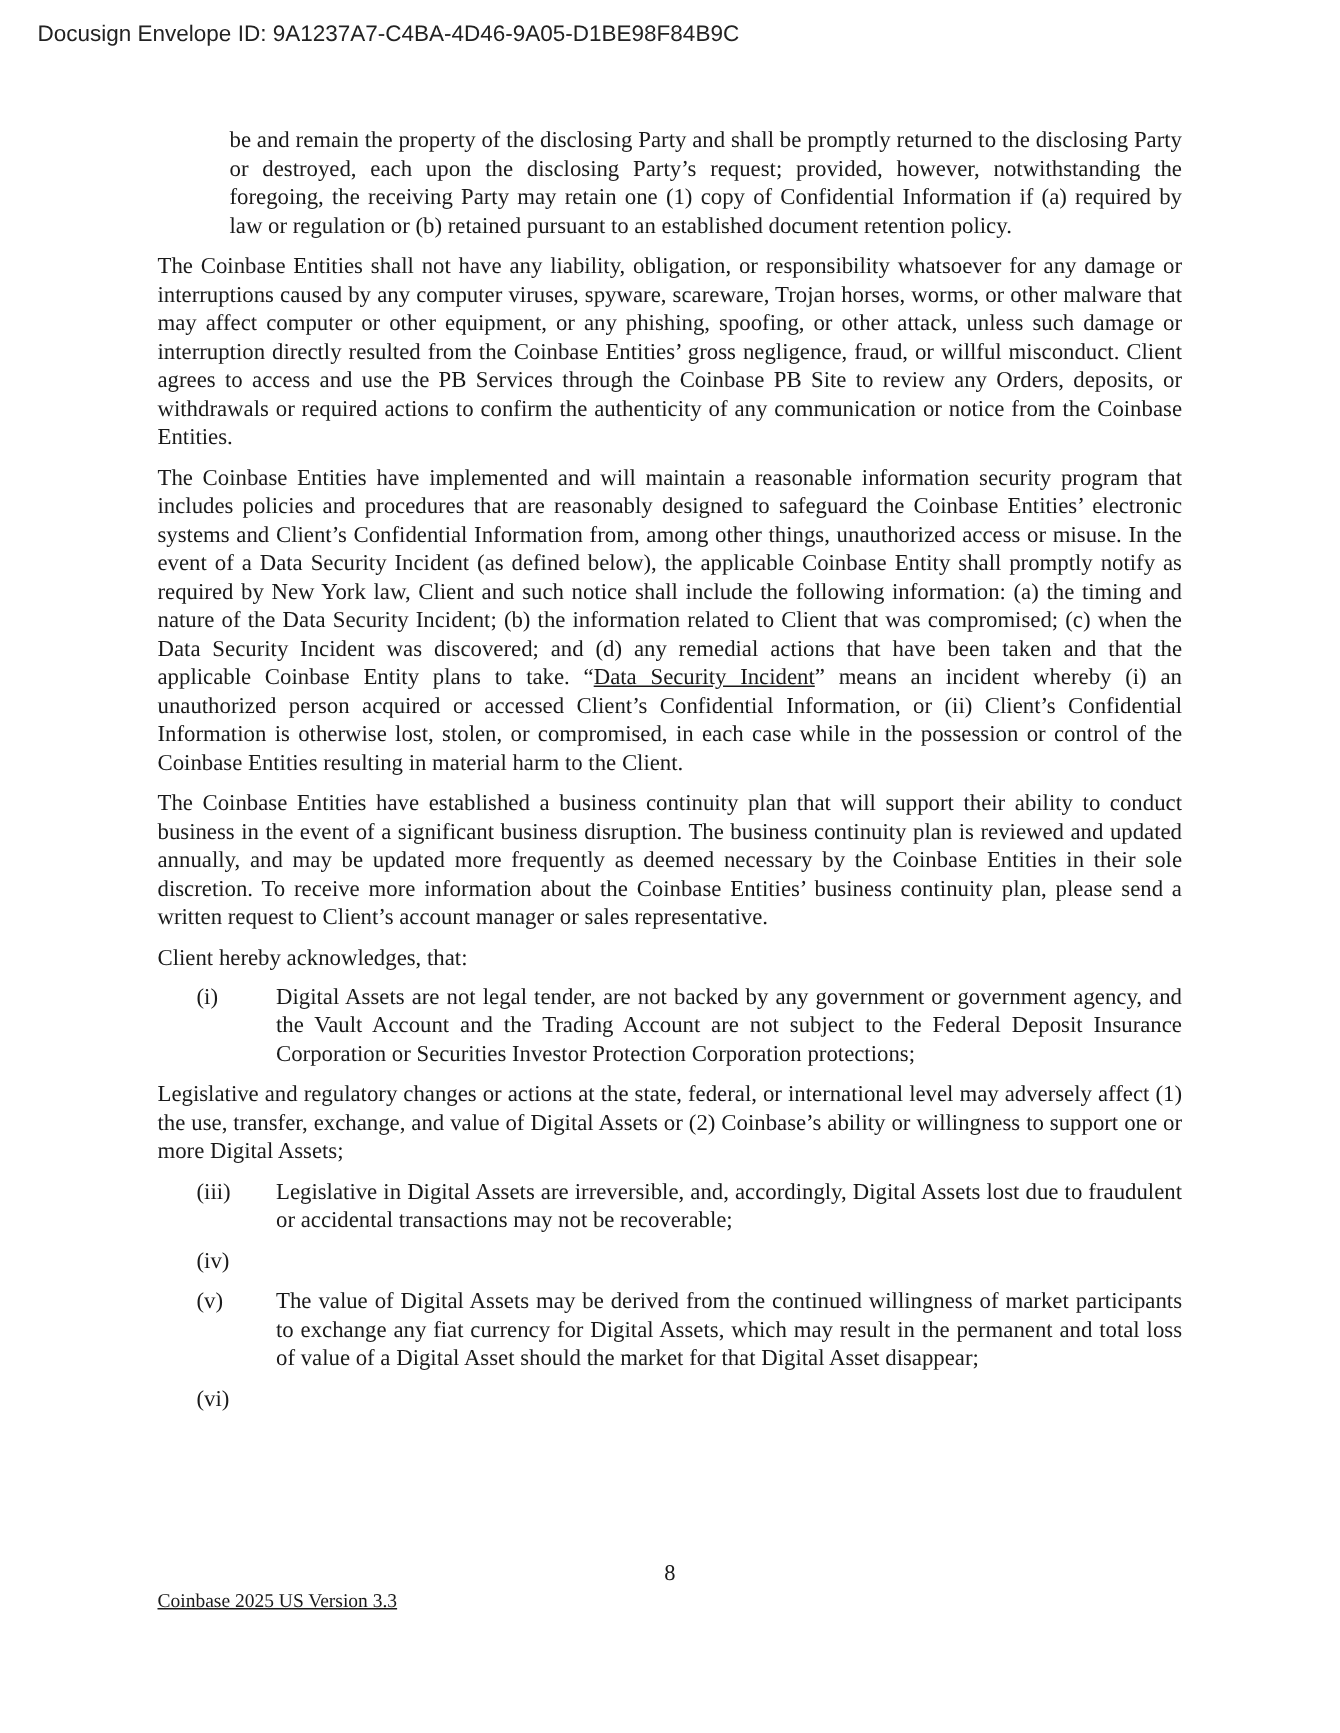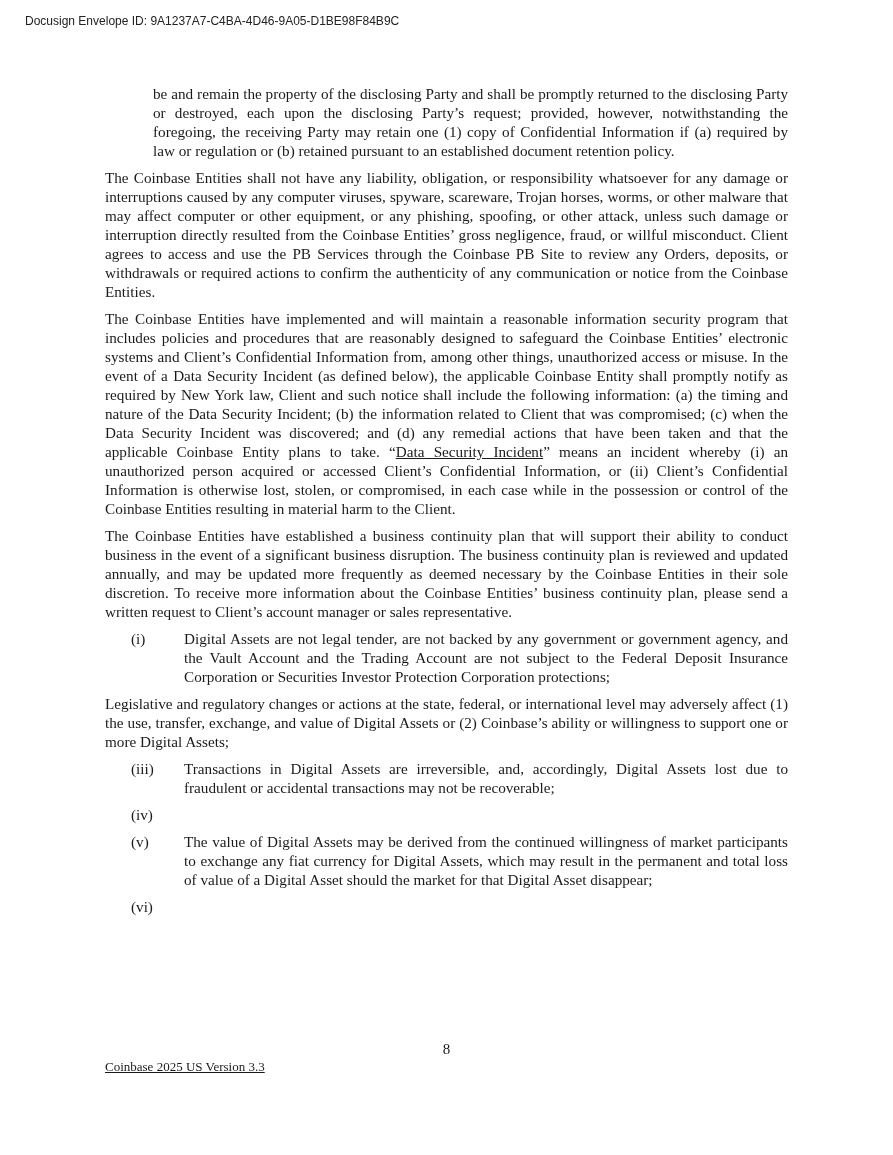--- a/index.html
+++ b/index.html
@@ -2,21 +2,21 @@
 <html><head>
 <meta charset="utf-8">
 <style>
   html, body { margin: 0; padding: 0; background: #ffffff; }
   body {
     width: 893px; height: 1155px; position: relative; overflow: hidden;
     font-family: "Liberation Serif", serif; color: #1a1a1a;
   }
   .envelope {
     position: absolute; left: 25px; top: 14px;
-    font-family: "Liberation Sans", sans-serif; font-size: 12px; color: #222;
+    font-family: "Liberation Sans", sans-serif; font-size: 15px; color: #222;
   }
   .content {
     position: absolute; left: 105px; top: 84px; width: 683px;
     font-size: 15.2px; line-height: 19px;
   }
   .p { text-align: justify; margin: 0 0 8px 0; }
   .indent { margin-left: 48px; }
   .heading {
     display: flex; font-weight: bold; margin: 0 0 7px 0;
   }
@@ -38,31 +38,32 @@
 
 <div class="envelope">Docusign Envelope ID: 9A1237A7-C4BA-4D46-9A05-D1BE98F84B9C</div>
 
 <div class="content">
   <p class="p indent">be and remain the property of the disclosing Party and shall be promptly returned to the disclosing Party or destroyed, each upon the disclosing Party’s request; provided, however, notwithstanding the foregoing, the receiving Party may retain one (1) copy of Confidential Information if (a) required by law or regulation or (b) retained pursuant to an established document retention policy.</p>
 
   <p class="p">The Coinbase Entities shall not have any liability, obligation, or responsibility whatsoever for any damage or interruptions caused by any computer viruses, spyware, scareware, Trojan horses, worms, or other malware that may affect computer or other equipment, or any phishing, spoofing, or other attack, unless such damage or interruption directly resulted from the Coinbase Entities’ gross negligence, fraud, or willful misconduct. Client agrees to access and use the PB Services through the Coinbase PB Site to review any Orders, deposits, or withdrawals or required actions to confirm the authenticity of any communication or notice from the Coinbase Entities.</p>
   <p class="p"><span>The Coinbase Entities have implemented and will maintain a reasonable information security program that includes policies and procedures that are reasonably designed to safeguard the Coinbase Entities’ electronic systems and Client’s Confidential Information from, among other things, unauthorized access or misuse. In the event of a Data Security Incident (as defined below), the applicable Coinbase Entity shall promptly notify as required by New York law, Client and such notice shall include the following information: (a) the timing and nature of the Data Security Incident; (b) the information related to Client that was compromised; (c) when the Data Security Incident was discovered; and (d) any remedial actions that have been taken and that the applicable Coinbase Entity plans to take. “</span><span class="u">Data Security Incident</span><span>” means an incident whereby (i) an unauthorized person acquired or accessed Client’s Confidential Information, or (ii) Client’s Confidential Information is otherwise lost, stolen, or compromised, in each case while in the possession or control of the Coinbase Entities resulting in material harm to the Client.</span></p>
   <p class="p">The Coinbase Entities have established a business continuity plan that will support their ability to conduct business in the event of a significant business disruption. The business continuity plan is reviewed and updated annually, and may be updated more frequently as deemed necessary by the Coinbase Entities in their sole discretion. To receive more information about the Coinbase Entities’ business continuity plan, please send a written request to Client’s account manager or sales representative.</p>
 
+  <p class="p" style="margin-bottom:7px">Client hereby acknowledges, that:</p>
 
   <div class="list-item">
     <span class="roman">(i)</span>
     <span class="text">Digital Assets are not legal tender, are not backed by any government or government agency, and the Vault Account and the Trading Account are not subject to the Federal Deposit Insurance Corporation or Securities Investor Protection Corporation protections;</span>
   </div>
   <div class="list-item">
     <span class="text">Legislative and regulatory changes or actions at the state, federal, or international level may adversely affect (1) the use, transfer, exchange, and value of Digital Assets or (2) Coinbase’s ability or willingness to support one or more Digital Assets;</span>
   </div>
   <div class="list-item">
     <span class="roman">(iii)</span>
-    <span class="text">Transactions in Digital Assets are irreversible, and, accordingly, Digital Assets lost due to fraudulent or accidental transactions may not be recoverable;</span>
+    <span class="text">Legislative in Digital Assets are irreversible, and, accordingly, Digital Assets lost due to fraudulent or accidental transactions may not be recoverable;</span>
   </div>
   <div class="list-item">
     <span class="roman">(iv)</span>
   </div>
   <div class="list-item">
     <span class="roman">(v)</span>
     <span class="text">The value of Digital Assets may be derived from the continued willingness of market participants to exchange any fiat currency for Digital Assets, which may result in the permanent and total loss of value of a Digital Asset should the market for that Digital Asset disappear;</span>
   </div>
   <div class="list-item">
     <span class="roman">(vi)</span>

